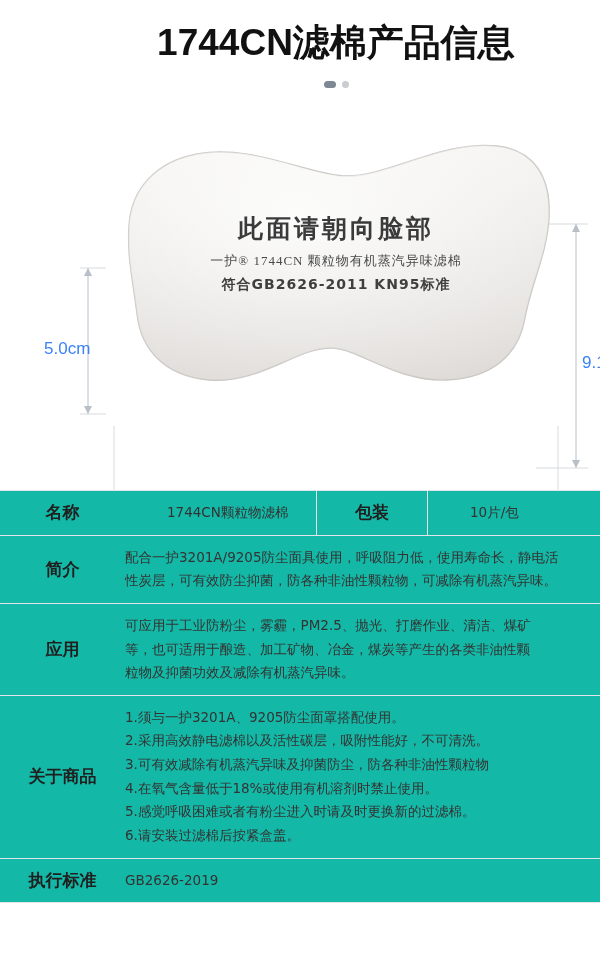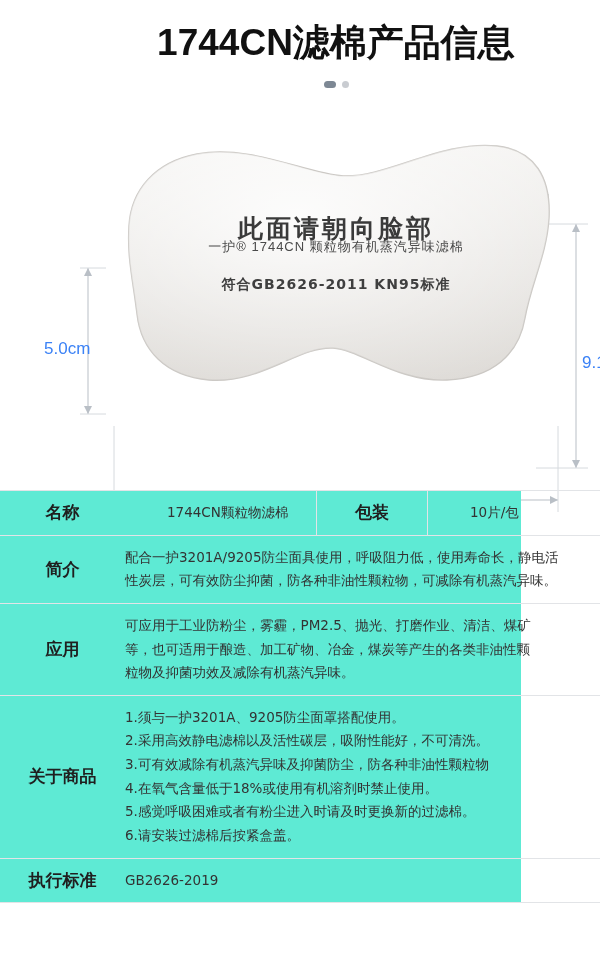--- a/index.html
+++ b/index.html
@@ -88,26 +88,26 @@
     top: 78px;
     width: 450px;
     font-size: 25px;
     letter-spacing: 3px;
     color: #3a3a3a;
     font-weight: bold;
     font-family: "DejaVu Sans", "Liberation Sans", sans-serif;
   }
   .ft-sub1 {
     position: absolute;
-    top: 104px;
+    top: 118px;
     width: 450px;
     font-size: 13px;
     letter-spacing: 1px;
     color: #4a4a4a;
-    font-family: Liberation Sans, sans-serif;
+    font-family: Liberation Serif, serif;
   }
   .ft-sub2 {
     position: absolute;
     top: 142px;
     width: 450px;
     font-size: 14px;
     letter-spacing: 1px;
     color: #3f3f3f;
     font-weight: bold;
     font-family: "DejaVu Sans", "Liberation Sans", sans-serif;
@@ -124,22 +124,22 @@
   .dim-right { left: 546px; top: 257px; }
   .dim-bottom{ left: 241px; top: 425px; font-size: 19px; }
 
   .dimlines { position: absolute; left: 0; top: 0; }
 
   
   .table-area {
     position: absolute;
     left: 0;
     top: 490px;
-    width: 521px;
-    background: #5eead4;
+    width: 600px;
+    background: #14b8a6;
   }
   .divider-top {
     position: absolute;
     left: 0; top: 0;
     width: 600px; height: 1px;
     background: #e2e4e7;
   }
   table.spec {
     width: 600px;
     border-collapse: collapse;

